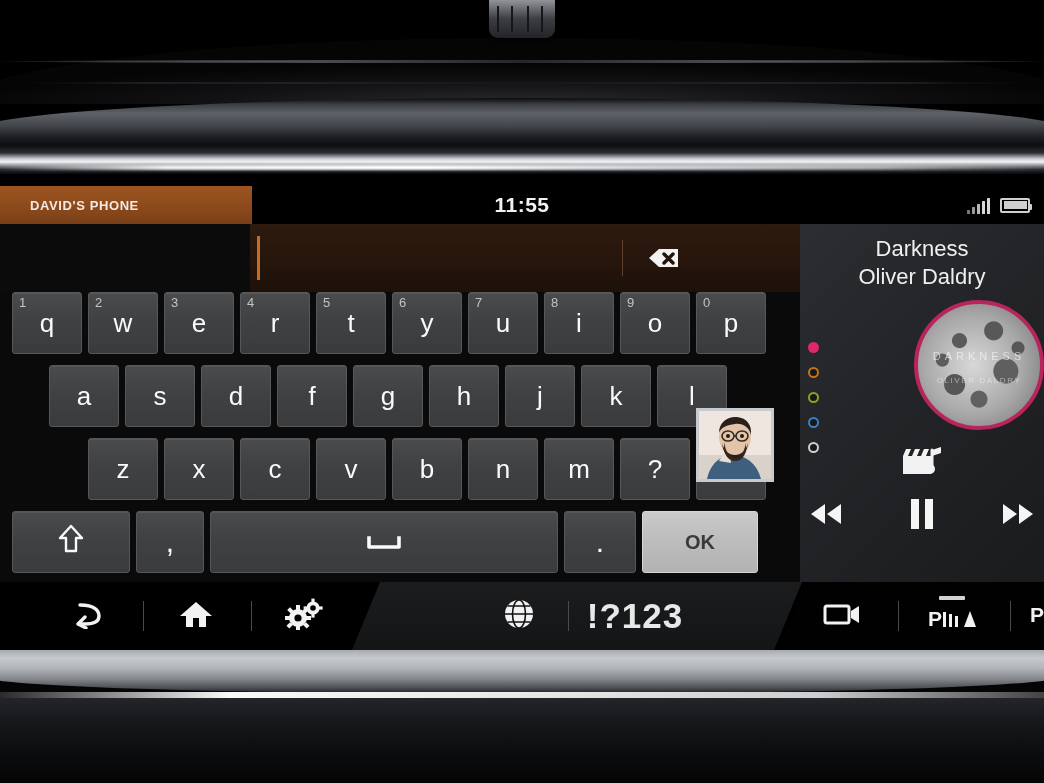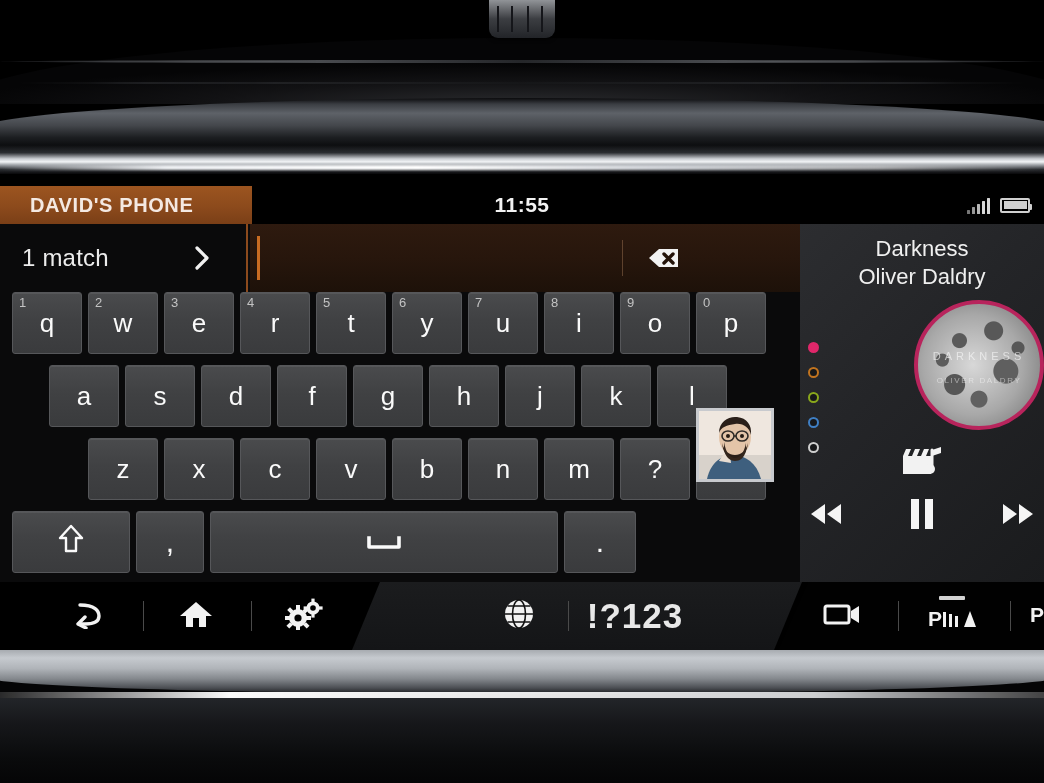--- a/index.html
+++ b/index.html
@@ -81,21 +81,21 @@
   }
 
   
   .statusbar { position:absolute; left:0; top:0; width:1044px; height:38px; background:#000; }
   .device-tab {
     position:absolute; left:0; top:0; width:252px; height:38px;
     background:linear-gradient(to bottom,#9c5520 0%,#8c4a1c 55%,#7a3f17 100%);
     display:flex; align-items:center; padding-left:30px;
   }
   .device-tab span {
-    color:#f4e9e2; font-size:20px; font-weight:bold; letter-spacing:.6px;
+    color:#f4e9e2; font-size:13px; font-weight:bold; letter-spacing:.6px;
   }
   .clock {
     position:absolute; left:0; top:0; width:1044px; height:38px;
     display:flex; align-items:center; justify-content:center;
     color:#f2f2f2; font-size:21px; font-weight:bold; letter-spacing:.5px;
     pointer-events:none;
   }
   .status-right {
     position:absolute; right:14px; top:0; height:38px;
     display:flex; align-items:center; gap:10px;
@@ -288,28 +288,20 @@
             <i></i>
             <i></i>
         </div>
         <div class="battery">
             <i></i>
           </div>
       </div>
     </div>
 
     <div class="inputrow">
-      <div class="match-box">
-        <span class="match-label">1 match</span>
-        <span class="match-chev">
-          <svg width="16" height="26" viewBox="0 0 16 26">
-            <polyline points="3,3 13,13 3,23" fill="none" stroke="#f0f0f0" stroke-width="3.2" stroke-linecap="round" stroke-linejoin="round"></polyline>
-          </svg>
-        </span>
-      </div>
 
       <div class="textfield">
         <div class="caret"></div>
         <div class="bk-divider"></div>
         <div class="backspace">
           <svg width="44" height="28" viewBox="0 0 44 28">
             <path d="M12 14 L22 5 L41 5 L41 23 L22 23 Z" fill="#f2f2f2"></path>
             <path d="M27 10 L36 19 M36 10 L27 19" stroke="#241309" stroke-width="3.4" stroke-linecap="round"></path>
           </svg>
         </div>
@@ -430,20 +422,23 @@
         </div>
         <div class="key" style="width:348px;height:62px;">
           <span>
             <svg width="36" height="16" viewBox="0 0 36 16">
               <path d="M3 3 L3 12 L33 12 L33 3" fill="none" stroke="#fafafa" stroke-width="3.6" stroke-linejoin="round" stroke-linecap="square"></path>
             </svg>
           </span>
         </div>
         <div class="key punct" style="width:72px;height:62px;">
           <span>.</span>
+        </div>
+        <div class="key ok" style="width:116px;height:62px;">
+          <span>OK</span>
         </div>
       </div>
     </div>
 
     <div id="media">
       <div class="dotcol" id="dotcol">
           <div class="dot" style="background: rgb(224, 39, 106);"></div>
           <div class="dot" style="background: rgb(23, 24, 26); border: 2.5px solid rgb(194, 116, 31);"></div>
           <div class="dot" style="background: rgb(23, 24, 26); border: 2.5px solid rgb(138, 168, 28);"></div>
           <div class="dot" style="background: rgb(23, 24, 26); border: 2.5px solid rgb(63, 127, 196);"></div>

